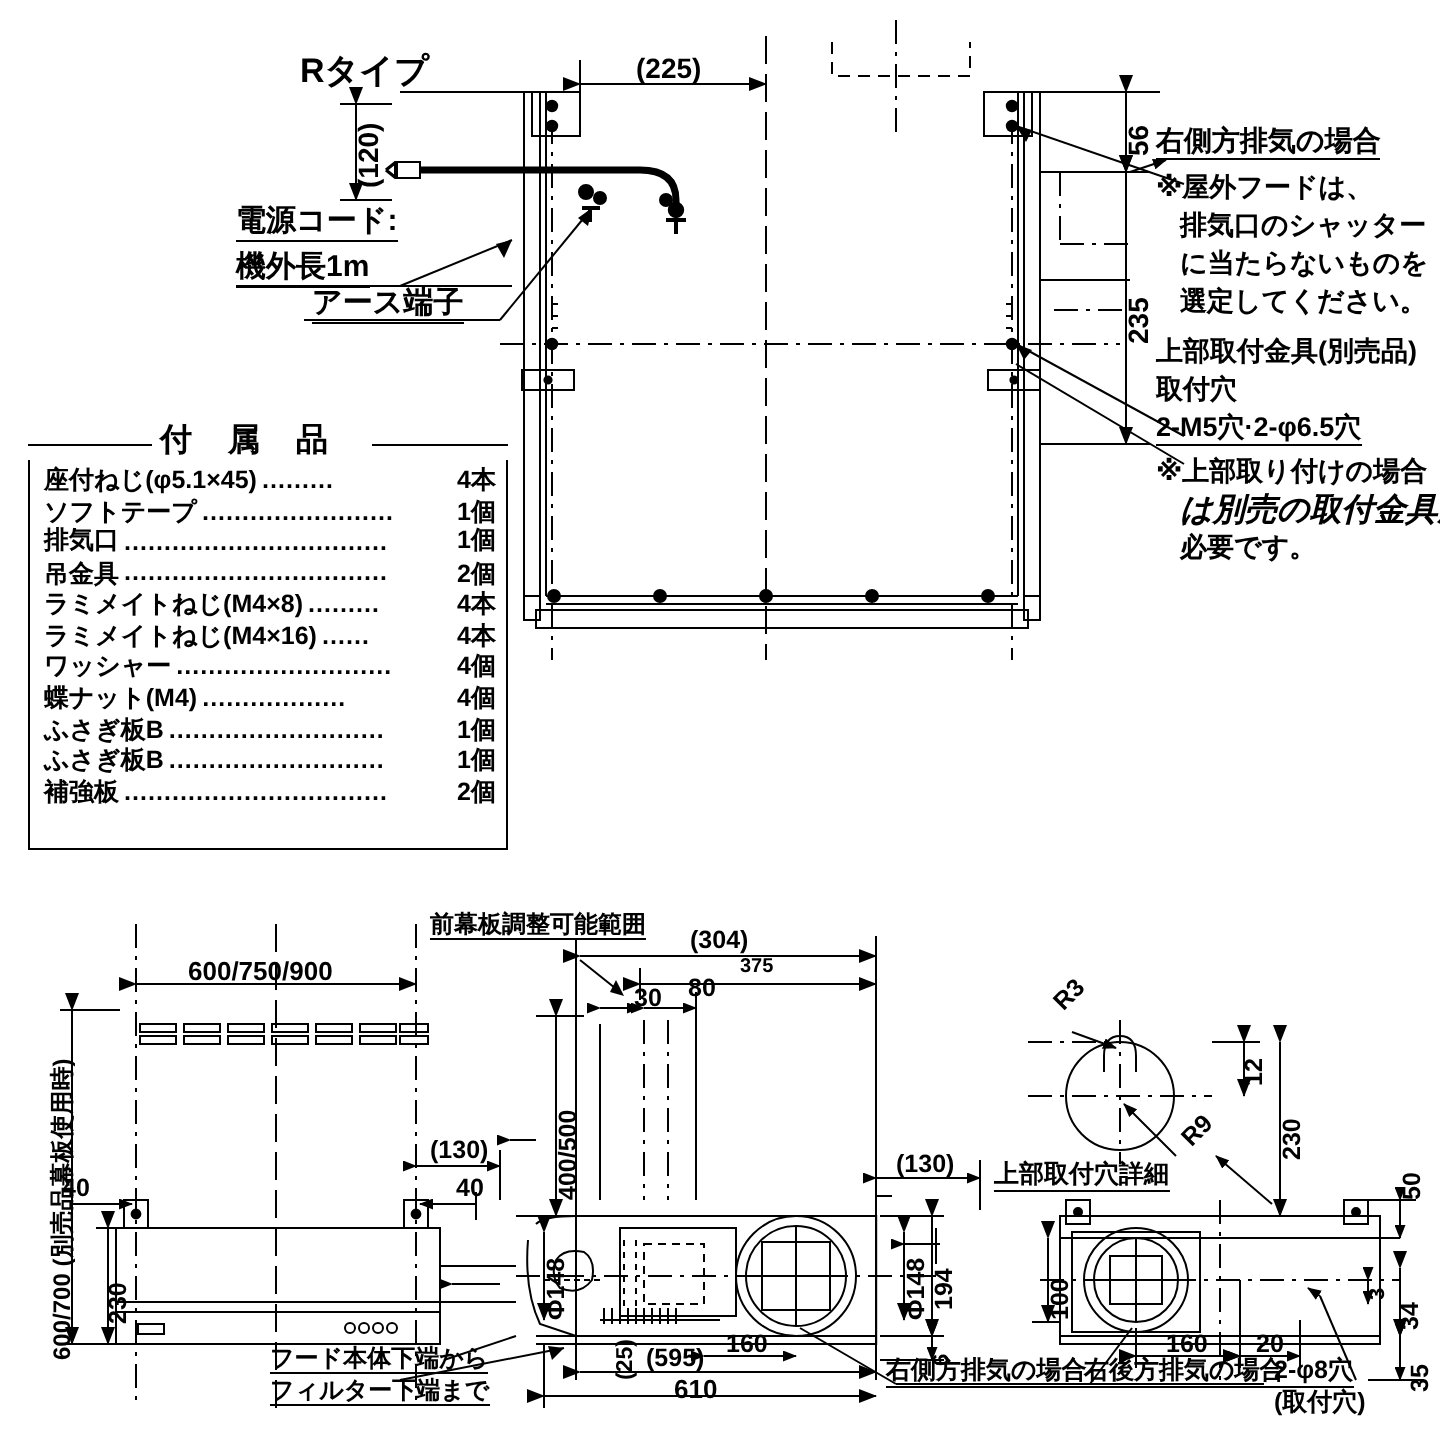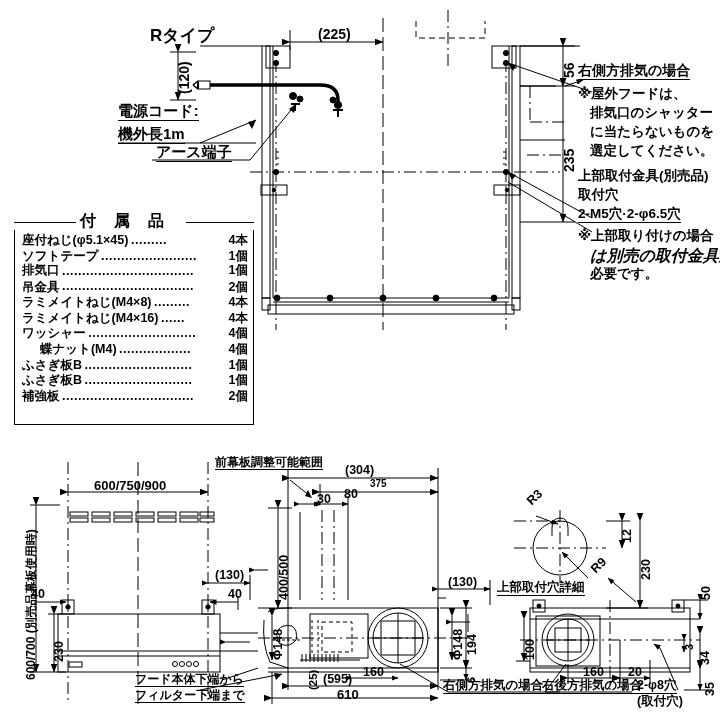--- a/index.html
+++ b/index.html
@@ -411,21 +411,21 @@
       <div style="display: flex; align-items: baseline; height: 15.6px; white-space: nowrap;">
         <span>ラミメイトねじ(M4×16)</span>
         <span style="flex: 1 1 0%; overflow: hidden; padding: 0px 2px; letter-spacing: -0.5px;">……</span>
         <span style="text-align: right;">4本</span>
       </div>
       <div style="display: flex; align-items: center; height: 15.6px; white-space: nowrap;">
         <span>ワッシャー</span>
         <span style="flex: 1 1 0%; overflow: hidden; padding: 0px 2px; letter-spacing: -0.5px;">………………………</span>
         <span style="text-align: right;">4個</span>
       </div>
-      <div style="display: flex; align-items: baseline; height: 15.6px; white-space: nowrap; margin-left: 18px;">
+      <div style="display: flex; align-items: baseline; height: 15.6px; white-space: nowrap;">
         <span>蝶ナット(M4)</span>
         <span style="flex: 1 1 0%; overflow: hidden; padding: 0px 2px; letter-spacing: -0.5px;">………………</span>
         <span style="text-align: right;">4個</span>
       </div>
       <div style="display: flex; align-items: baseline; height: 15.6px; white-space: nowrap;">
         <span>ふさぎ板B</span>
         <span style="flex: 1 1 0%; overflow: hidden; padding: 0px 2px; letter-spacing: -0.5px;">………………………</span>
         <span style="text-align: right;">1個</span>
       </div>
       <div style="display: flex; align-items: baseline; height: 15.6px; white-space: nowrap;">

